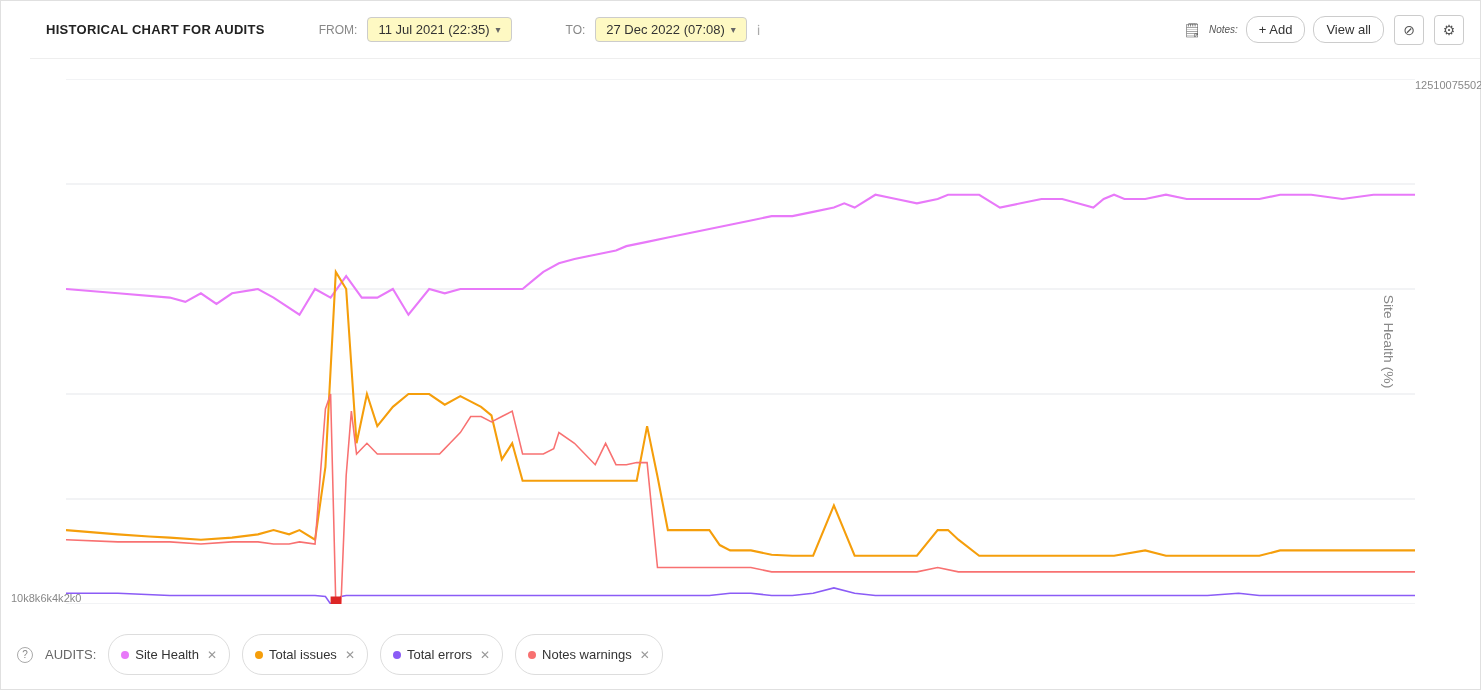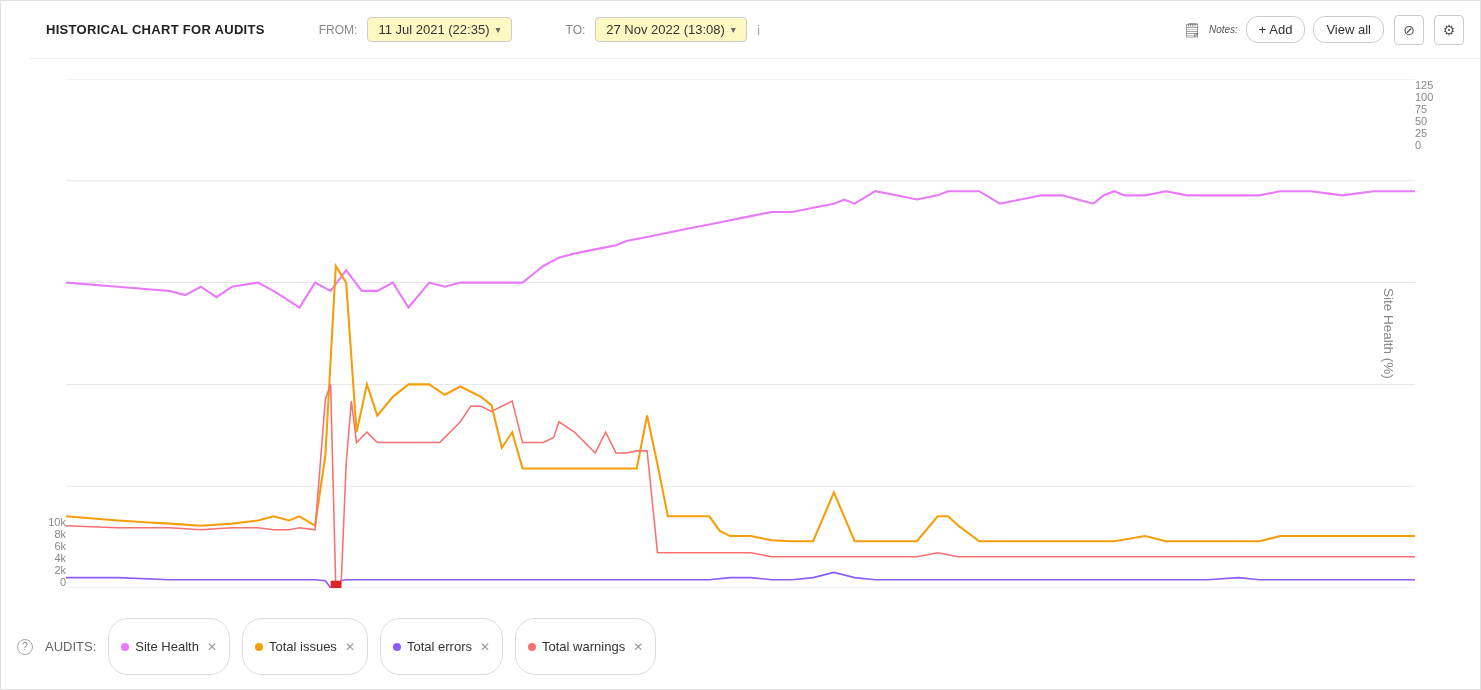--- a/index.html
+++ b/index.html
@@ -118,33 +118,33 @@
       position: relative;
       padding: 20px 70px 20px 70px;
     }
 
     .y-axis-left {
       position: absolute;
       left: 10px;
       top: 20px;
       bottom: 20px;
       display: flex;
-      flex-direction: column;
-      justify-content: flex-end;
+      flex-direction: row;
+      justify-content: space-between;
       align-items: flex-end;
       width: 55px;
     }
     .y-axis-right {
       position: absolute;
       right: 10px;
       top: 20px;
       bottom: 20px;
       display: flex;
-      flex-direction: column;
-      justify-content: flex-start;
+      flex-direction: row;
+      justify-content: space-between;
       align-items: flex-start;
       width: 55px;
     }
     .axis-label-text {
       font-size: 11px;
       color: #888;
     }
 
     .chart-svg-container {
       position: absolute;
@@ -168,21 +168,21 @@
       flex-wrap: wrap;
     }
     .legend-label-text {
       font-size: 13px;
       color: #666;
     }
     .legend-item {
       display: flex;
       align-items: center;
       gap: 6px;
-      padding: 20px 12px;
+      padding: 12px 12px;
       border-radius: 20px;
       border: 1px solid #ddd;
       font-size: 13px;
       cursor: pointer;
       color: #333;
     }
     .legend-dot {
       width: 8px;
       height: 8px;
       border-radius: 50%;
@@ -215,21 +215,21 @@
 
   <div class="header">
     <span class="header-title">HISTORICAL CHART FOR AUDITS</span>
     <span class="header-label">FROM:</span>
     <div class="date-select">
       <span>11 Jul 2021 (22:35)</span>
       <span class="chevron">▾</span>
     </div>
     <span class="header-label">TO:</span>
     <div class="date-select">
-      <span>27 Nov 2022 (13:08)</span>
+      <span>27 Dec 2022 (07:08)</span>
       <span class="chevron">▾</span>
     </div>
     <span class="info-icon">ℹ</span>
     <div class="spacer"></div>
     <div class="notes-section">
       <span class="notes-icon">🗒</span>
       <span class="notes-label">Notes:</span>
       <button class="btn btn-add">+ Add</button>
       <button class="btn btn-viewall">View all</button>
     </div>
@@ -600,17 +600,17 @@
       <span>Total issues</span>
       <span class="legend-x">✕</span>
     </div>
     <div class="legend-item">
       <div class="legend-dot" style="background-color: #8b5cf6;"></div>
       <span>Total errors</span>
       <span class="legend-x">✕</span>
     </div>
     <div class="legend-item">
       <div class="legend-dot" style="background-color: #f87171;"></div>
-      <span>Total warnings</span>
+      <span>Notes warnings</span>
       <span class="legend-x">✕</span>
     </div>
   </div>
 </div>
 
 </body></html>

